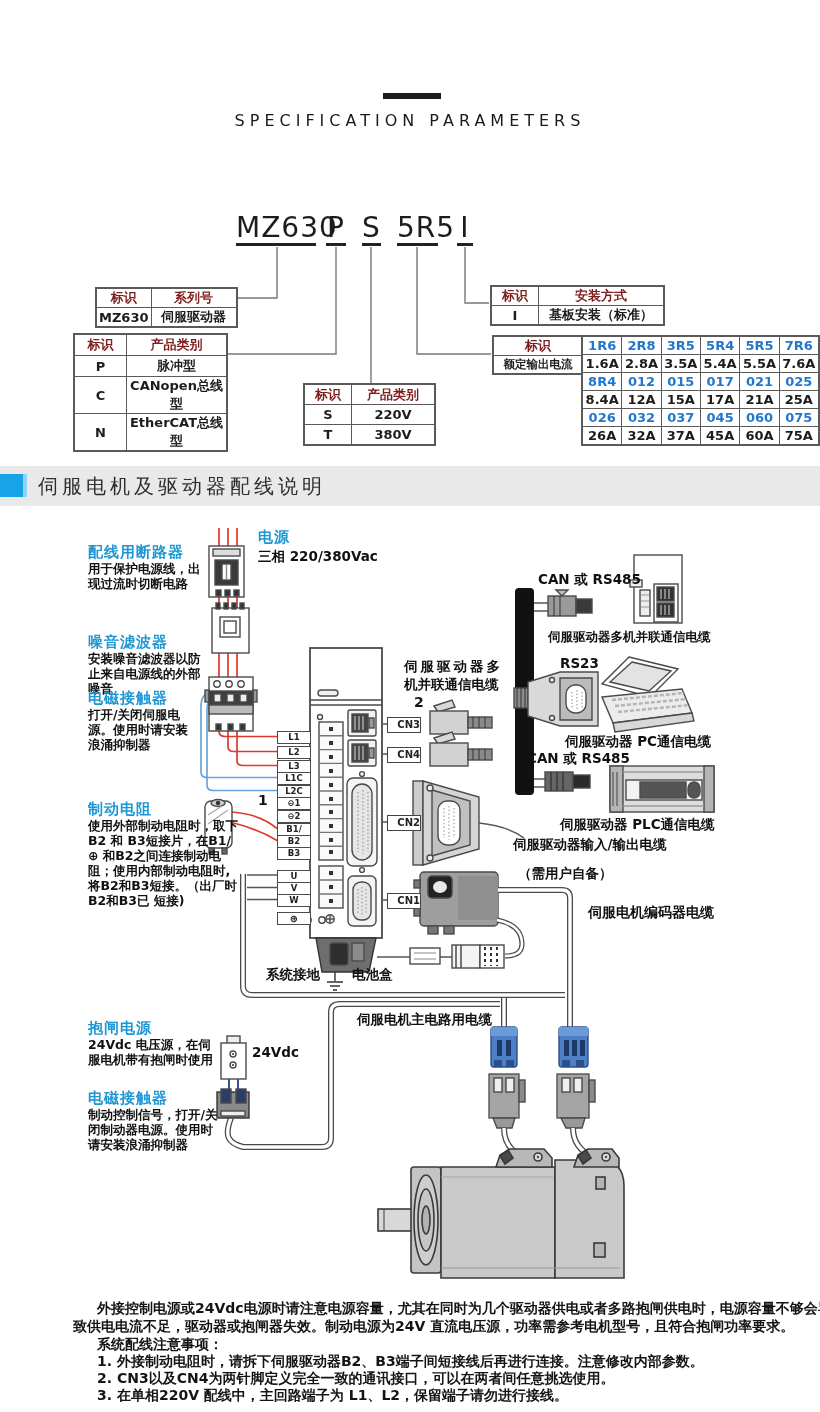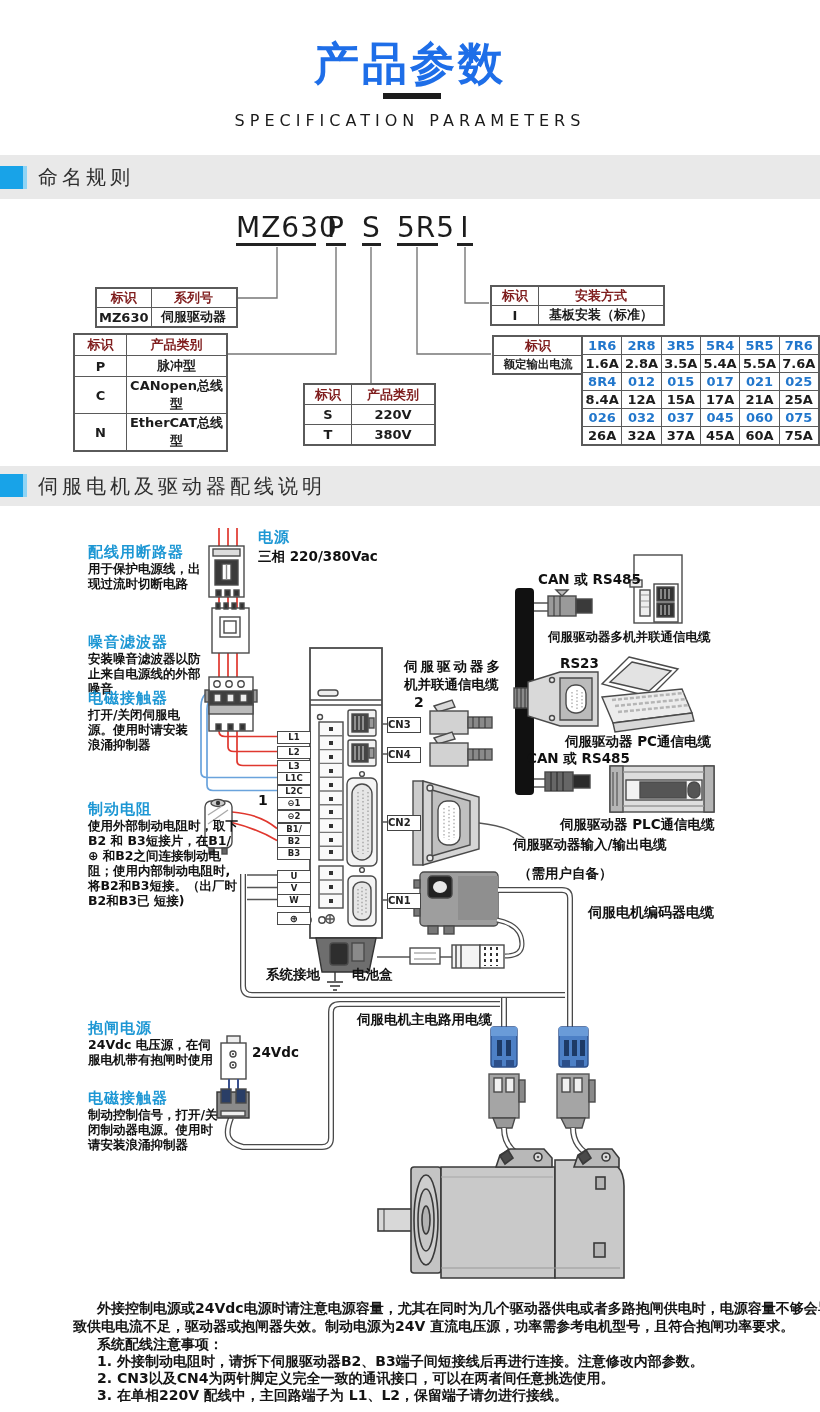--- a/index.html
+++ b/index.html
@@ -34,21 +34,21 @@
   table.grid td{width:37px;height:17px;}
   table.grid tr.bluerow td{color:#2277cc;}
 
   
   .bt{font-size:15px;font-weight:bold;color:#1d97d4;letter-spacing:1px;}
   .desc{font-size:12.5px;font-weight:bold;color:#111;line-height:15px;}
   .dl{font-size:13.5px;font-weight:bold;color:#111;white-space:nowrap;}
   .term{position:absolute;left:277px;width:32px;height:11px;border:1px solid #4a4a4a;background:#fff;
         font-size:8.5px;font-weight:bold;text-align:center;line-height:11px;z-index:2;color:#222;}
   .cnbox{position:absolute;left:387px;width:32px;height:14px;border:1.5px solid #444;background:#fff;
-         font-size:10px;font-weight:bold;text-align:left;line-height:14px;z-index:2;color:#222;}
+         font-size:10px;font-weight:bold;text-align:right;line-height:14px;z-index:2;color:#222;}
   .callout{font-size:14px;font-weight:bold;color:#111;}
 
   
   .note{left:73px;width:730px;font-size:14px;font-weight:bold;color:#141414;white-space:nowrap;}
   .ind{padding-left:24px;}
 </style>
 </head>
 <body>
 
 <div class="page">
@@ -376,28 +376,23 @@
           <circle cx="538" cy="1157" r="1.3" fill="#555" stroke="none"></circle>
         <polygon points="500,1156 508,1150 513,1158 505,1164" fill="#4a4a4a"></polygon>
         <polygon points="574,1167 578,1155 588,1149 612,1149 619,1158 619,1167" fill="#b8b8b8"></polygon>
         <circle cx="606" cy="1157" r="4" fill="#ddd"></circle>
           <circle cx="606" cy="1157" r="1.3" fill="#555" stroke="none"></circle>
         <polygon points="578,1156 586,1150 591,1158 583,1164" fill="#4a4a4a"></polygon>
       </g>
     </g>
   </svg>
 
-  <div class="abs main-title">产品参数</div>
   <div class="abs title-bar"></div>
   <div class="abs sub-title">SPECIFICATION PARAMETERS</div>
 
-  <div class="abs band" style="top:155px;">
-    <div class="abs band-sq" style="top:11px;"></div>
-    <div class="abs band-txt" style="top:9px;">命名规则</div>
-  </div>
 
   <div class="abs mc z2" style="left:236px;width:80px;">MZ630</div>
   <div class="abs mc z2" style="left:326px;width:20px;">P</div>
   <div class="abs mc z2" style="left:362px;width:19px;">S</div>
   <div class="abs mc z2" style="left:397px;width:41px;">5R5</div>
   <div class="abs mc z2" style="left:457px;width:16px;">I</div>
 
   <table class="ntable rh19" style="left:95px;top:287px;">
     <tbody>
         <tr class="hd">

